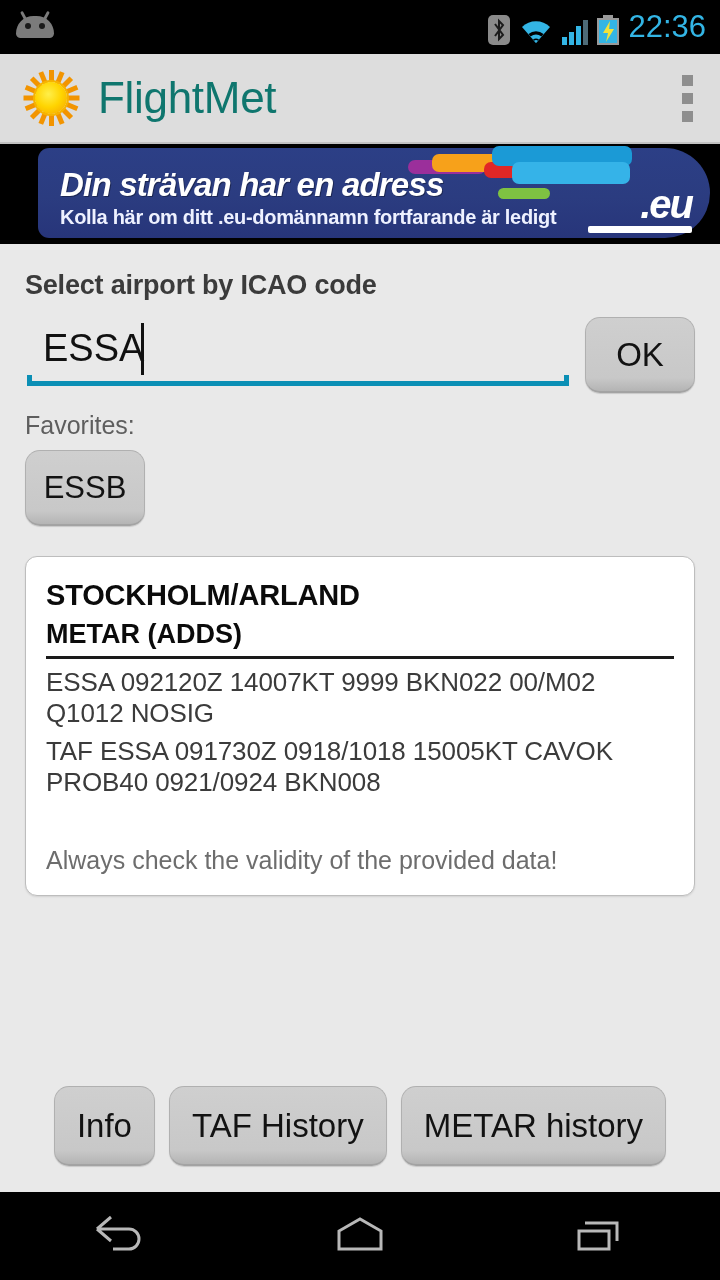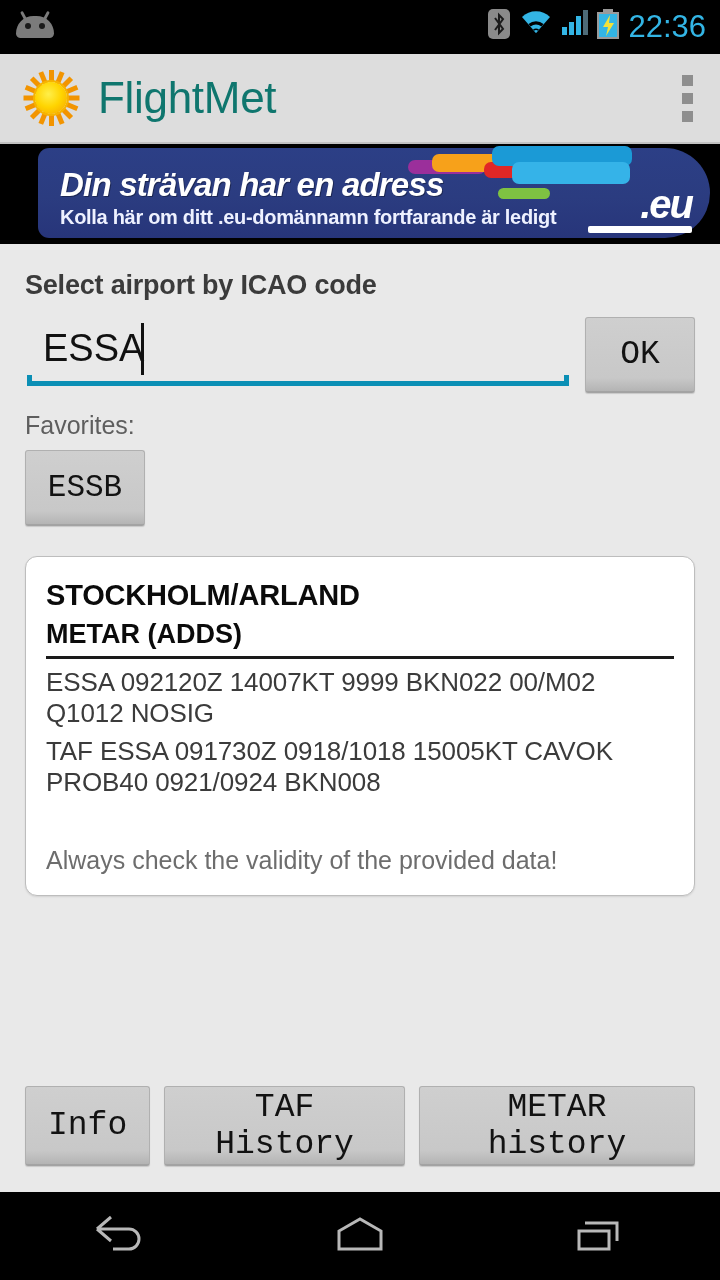--- a/index.html
+++ b/index.html
@@ -24,21 +24,21 @@
   
   .status-bar {
     height: 54px;
     background: #000000;
     display: flex;
     align-items: center;
     padding: 0 14px 0 16px;
     flex: 0 0 auto;
   }
   .status-left { display: flex; align-items: center; flex: 1 1 auto; }
-  .status-right { display: flex; align-items: flex-start; gap: 9px; }
+  .status-right { display: flex; align-items: flex-end; gap: 9px; }
 
   .android-robot { width: 38px; height: 26px; position: relative; }
   .android-robot .head {
     position: absolute; left: 0; top: 2px;
     width: 38px; height: 22px;
     background: #7b7b7b;
     border-radius: 19px 19px 5px 5px;
   }
   .android-robot .eye {
     position: absolute; top: 9px; width: 6px; height: 6px;
@@ -218,23 +218,23 @@
   .input-underline::after { right: 0; }
   .caret {
     position: absolute; left: 116px; top: 6px;
     width: 3px; height: 52px; background: #111;
   }
 
   .btn {
     background: linear-gradient(to bottom, #cfcfcf 0%, #c8c8c8 82%, #b4b4b4 100%);
     border: 1px solid #b0b0b0;
     border-bottom: 2px solid #a3a3a3;
-    border-radius: 3px;
+    border-radius: 15px;
     color: #121212;
-    font-family: Liberation Mono, monospace;
+    font-family: Liberation Sans, sans-serif;
     box-shadow: 0 1px 1px rgba(0,0,0,.14);
   }
   .ok-button {
     width: 110px; height: 76px;
     font-size: 33px;
     flex: 0 0 auto;
   }
 
   .fav-label {
     margin-top: 18px;

